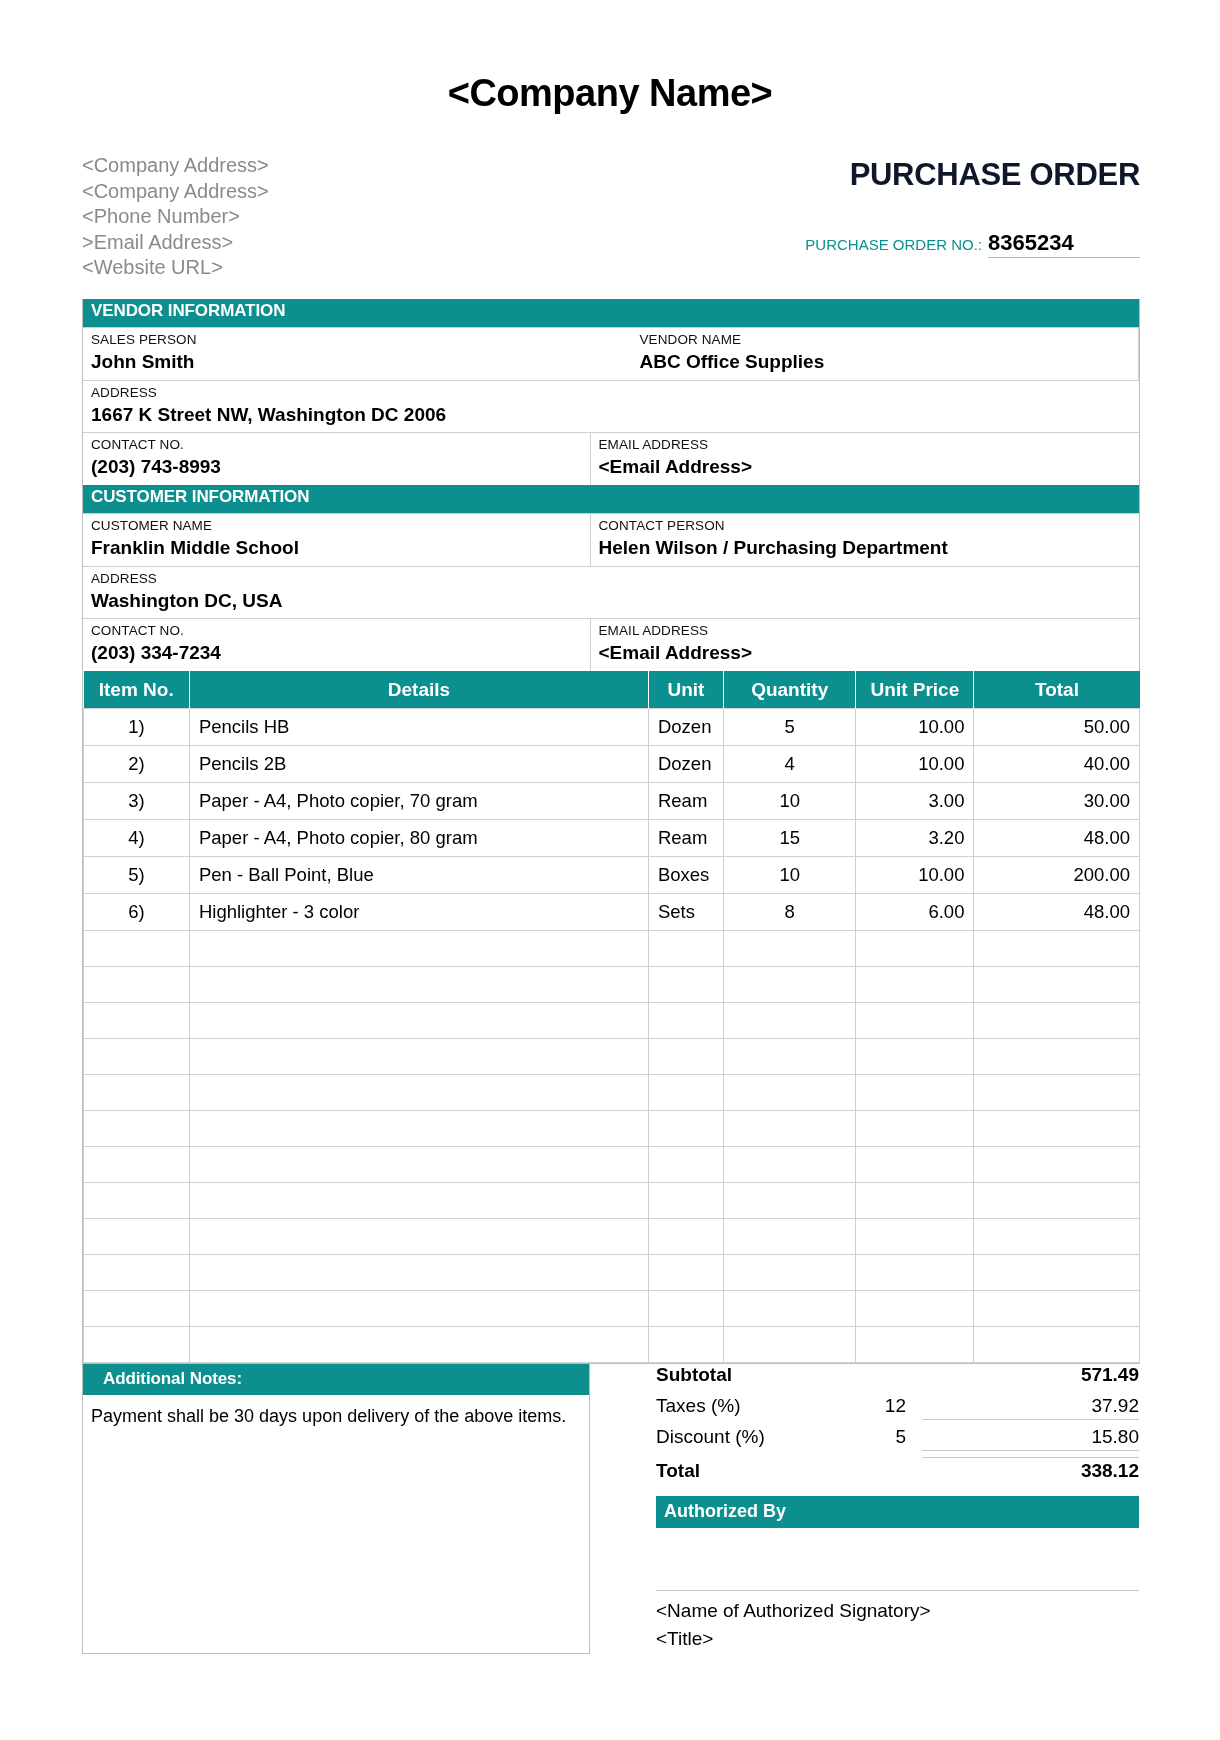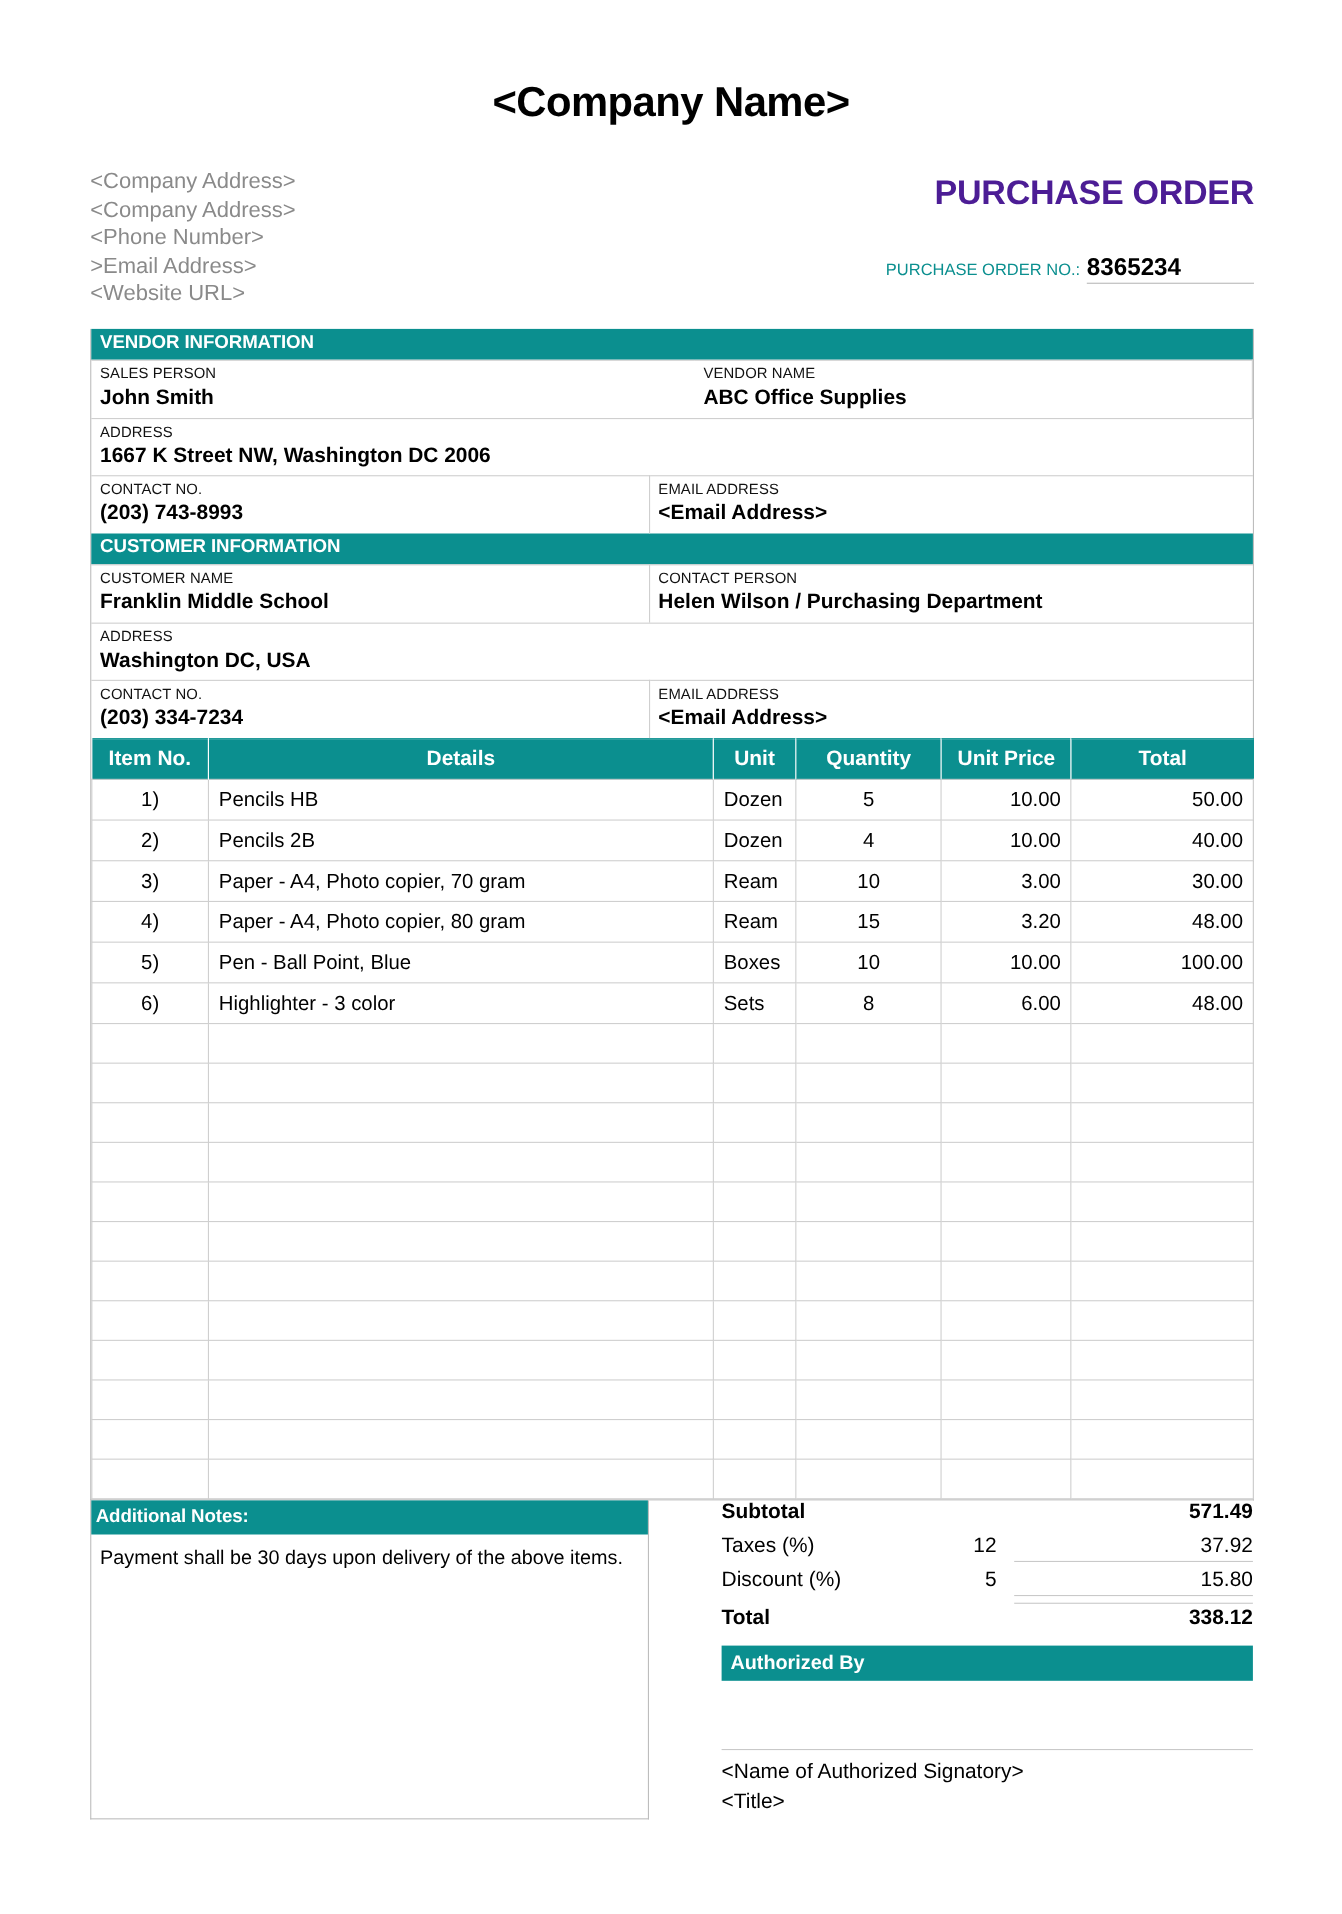--- a/index.html
+++ b/index.html
@@ -39,21 +39,21 @@
   .company-block {
     color: #8a8a8a;
     font-size: 20px;
     line-height: 1.28;
     font-weight: 400;
   }
   .company-block div { white-space: nowrap; }
   .po-block { width: 420px; }
   .po-title {
     text-align: right;
-    color: #4c1d95;
+    color: #0f172a;
     font-size: 31px;
     font-weight: bold;
     letter-spacing: -0.3px;
     margin-top: 4px;
   }
   .po-fields { margin-top: 38px; }
   .po-field {
     display: flex;
     justify-content: flex-end;
     align-items: baseline;
@@ -146,21 +146,21 @@
   .bottom {
     display: flex;
     width: 1057px;
     margin-top: 0;
   }
   .notes {
     width: 508px;
     border: 1px solid #bdbdbd;
     border-top: none;
   }
-  .notes .band { font-size: 17px; padding: 5px 8px 6px 4px; }
+  .notes .band { font-size: 17px; padding: 5px 8px 6px 20px; }
   .notes-body {
     font-size: 18px;
     padding: 9px 8px;
     height: 258px;
     line-height: 1.35;
   }
   .totals {
     width: 549px;
     margin-left: 0;
     padding-left: 66px;
@@ -339,21 +339,21 @@
             <td class="c">15</td>
             <td class="r">3.20</td>
             <td class="r">48.00</td>
           </tr>
           <tr>
             <td class="c">5)</td>
             <td>Pen - Ball Point, Blue</td>
             <td>Boxes</td>
             <td class="c">10</td>
             <td class="r">10.00</td>
-            <td class="r">100.00</td>
+            <td class="r">200.00</td>
           </tr>
           <tr>
             <td class="c">6)</td>
             <td>Highlighter - 3 color</td>
             <td>Sets</td>
             <td class="c">8</td>
             <td class="r">6.00</td>
             <td class="r">48.00</td>
           </tr>
           <tr>

